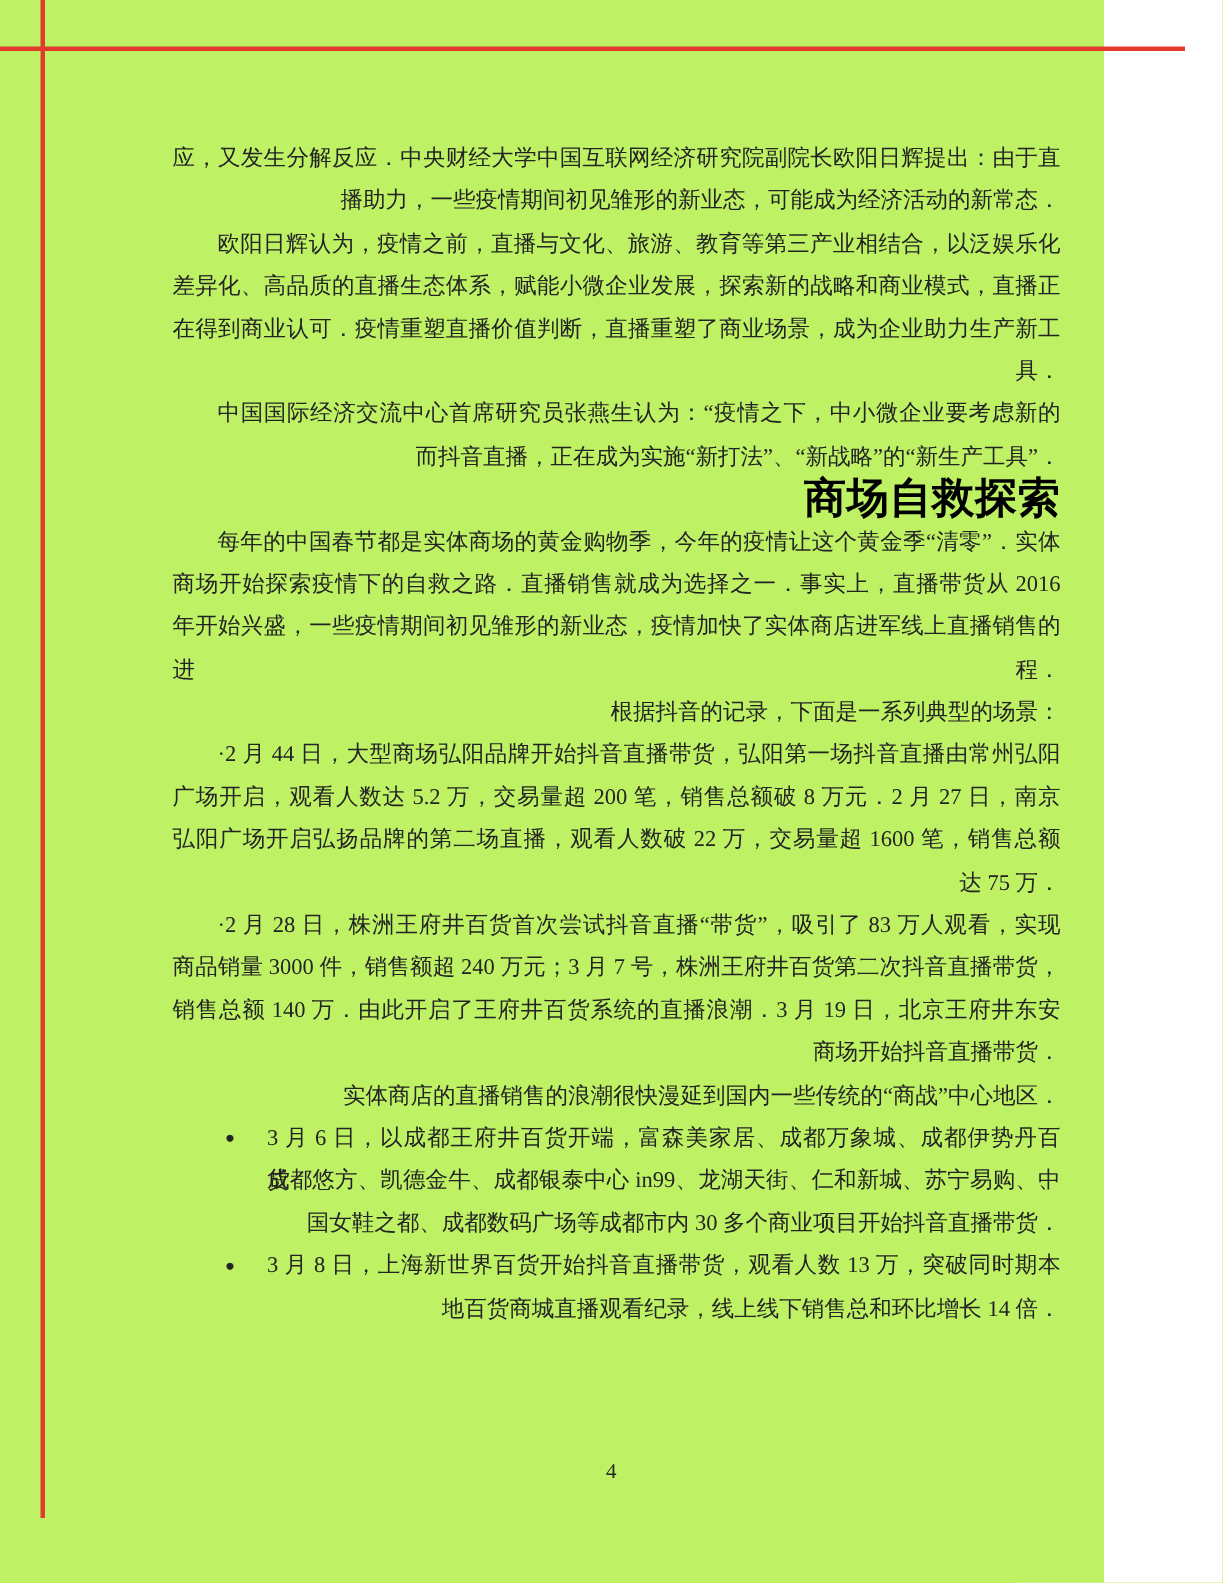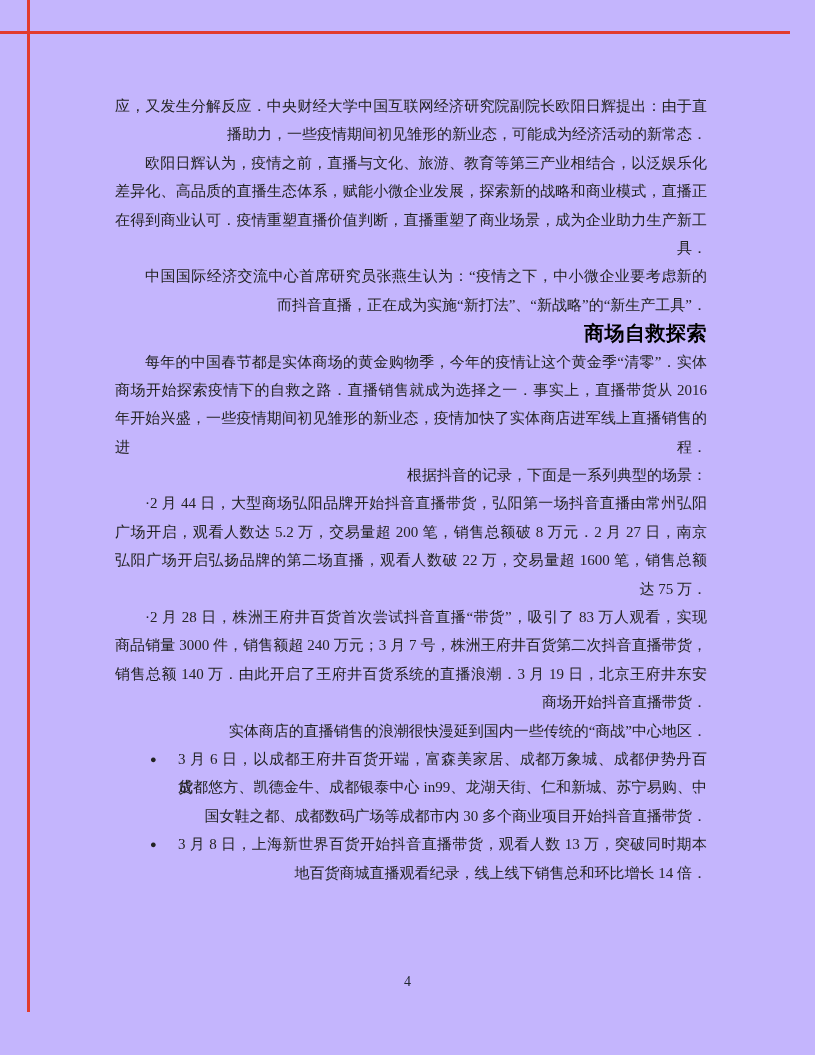--- a/index.html
+++ b/index.html
@@ -4,21 +4,21 @@
 <style>
   html,body{margin:0;padding:0;}
   body{
     width:815px;height:1055px;
     background:#ffffff;
     font-family:"Liberation Serif","DejaVu Serif",serif;
     position:relative;
     overflow:hidden;
   }
   .page{
-    position:absolute;left:0;top:0;width:815px;height:1055px;background:#c4b5fd;
+    position:absolute;left:0;top:0;width:736px;height:1055px;background:#bef264;
   }
   
   .margin-line-v{
     position:absolute;left:27px;top:0;width:3px;height:1012px;background:#e23b2e;
   }
   .margin-line-h{
     position:absolute;left:0;top:31px;width:790px;height:3px;background:#e23b2e;
   }
   .text-column{
     position:absolute;left:115px;top:92px;width:592px;
@@ -30,21 +30,21 @@
     white-space:nowrap;
   }
   .jl{ 
     white-space:normal;
     text-align:justify;
     text-align-last:justify;
   }
   .left{text-align:right;}
   .indent{text-indent:30px;}
   .heading{
-    font-size:20px;
+    font-size:28px;
     font-weight:bold;
     color:#000000;
     text-indent:40px;
     letter-spacing:0.5px;
   }
   .bullet-item,.bullet-cont{
     padding-left:63px;
     position:relative;
   }
   .bullet-item .disc{

